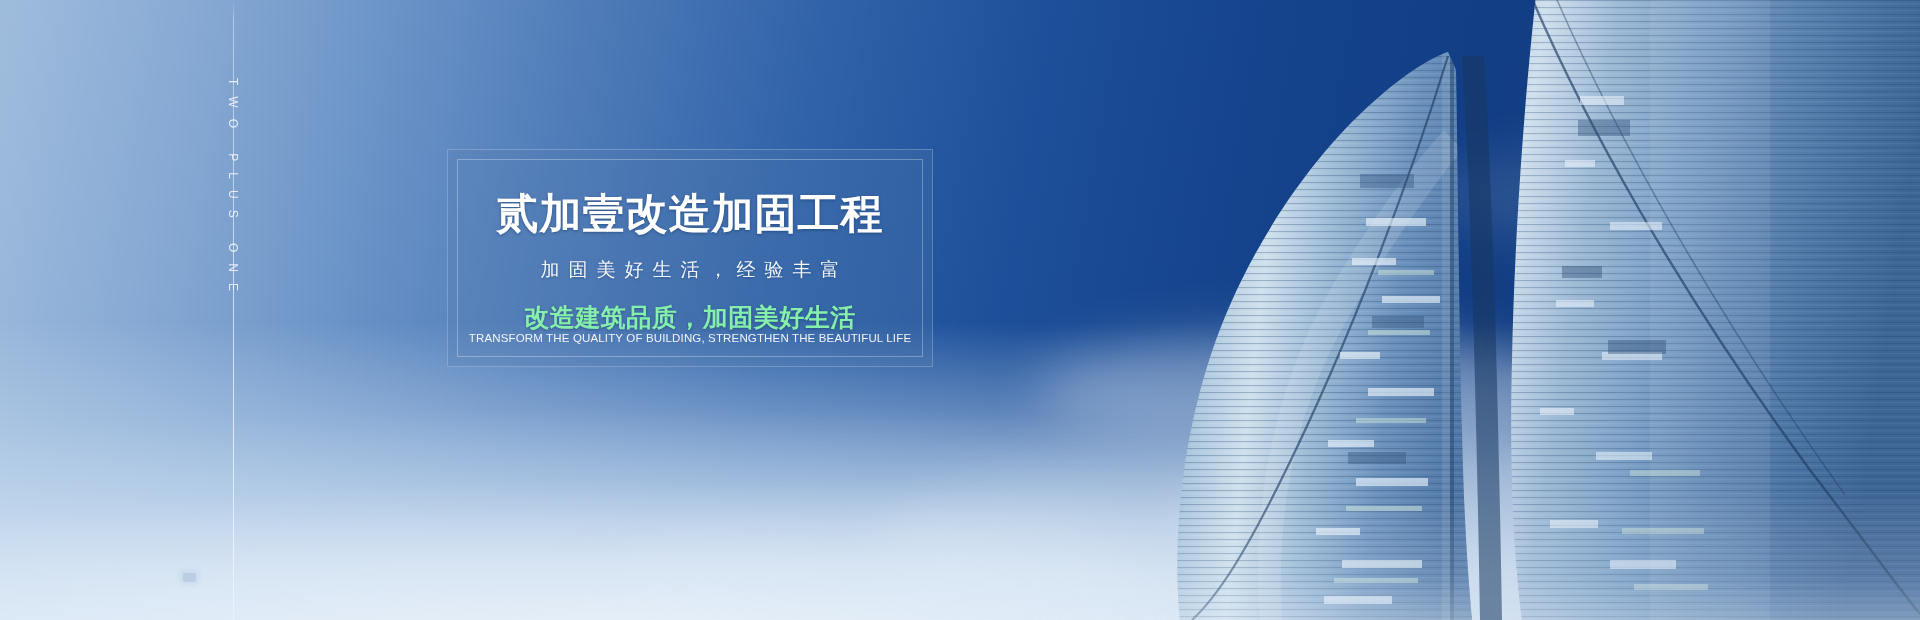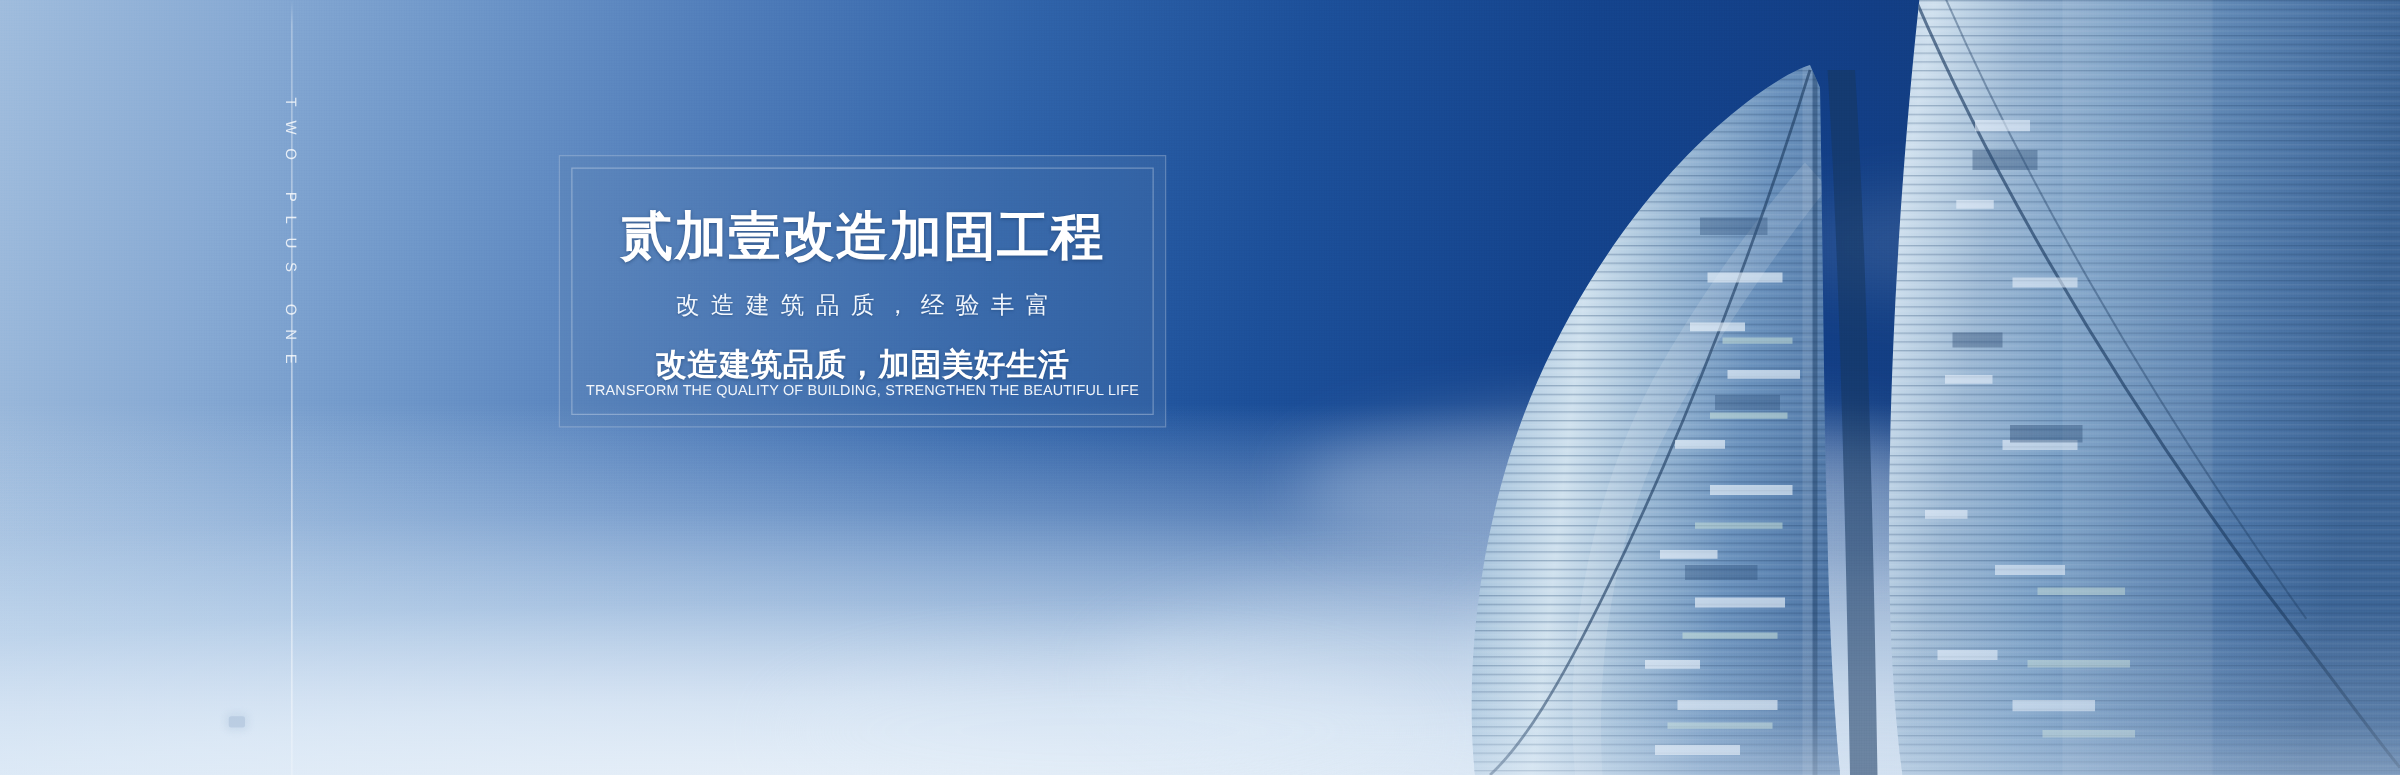--- a/index.html
+++ b/index.html
@@ -110,21 +110,21 @@
     height: 9px;
     border-radius: 2px;
     background: rgba(120,150,185,0.30);
     box-shadow: 0 0 5px 3px rgba(150,175,205,0.18);
   }
 
   
   .panel {
     position: absolute;
     left: 447px;
-    top: 124px;
+    top: 149px;
     width: 486px;
     height: 218px;
     background: rgba(86,124,176,0.28);
     border: 1px solid rgba(255,255,255,0.22);
     box-sizing: border-box;
   }
   .panel-inner-line {
     position: absolute;
     left: 9px; top: 9px; right: 9px; bottom: 9px;
     border: 1px solid rgba(255,255,255,0.30);
@@ -153,21 +153,21 @@
     letter-spacing: 9px;
     text-indent: 9px;
     line-height: 1.3;
     white-space: nowrap;
     text-shadow: 0 1px 2px rgba(10,40,80,0.35);
   }
   .tagline-cn {
     margin-top: 19px;
     font-size: 25px;
     font-weight: 700;
-    color: #ffffff;
+    color: #86efac;
     letter-spacing: 0.5px;
     line-height: 1.2;
     white-space: nowrap;
     text-shadow: 0 1px 3px rgba(10,40,80,0.42);
   }
   .tagline-en {
     font-size: 11.5px;
     font-weight: 400;
     color: rgba(255,255,255,0.92);
     letter-spacing: 0.15px;
@@ -319,19 +319,19 @@
   <div class="grain"></div>
 
   <div class="rail"></div>
   <div class="rail-text">TWO PLUS ONE</div>
   <div class="rail-mark"></div>
 
   <div class="panel">
     <div class="panel-inner-line"></div>
     <div class="panel-content">
       <div class="headline">贰加壹改造加固工程</div>
-      <div class="subline">改造建筑品质，经验丰富</div>
+      <div class="subline">加固美好生活，经验丰富</div>
       <div class="tagline-cn">改造建筑品质，加固美好生活</div>
       <div class="tagline-en">TRANSFORM THE QUALITY OF BUILDING, STRENGTHEN THE BEAUTIFUL LIFE</div>
     </div>
   </div>
 
 </div>
 
 </body></html>

